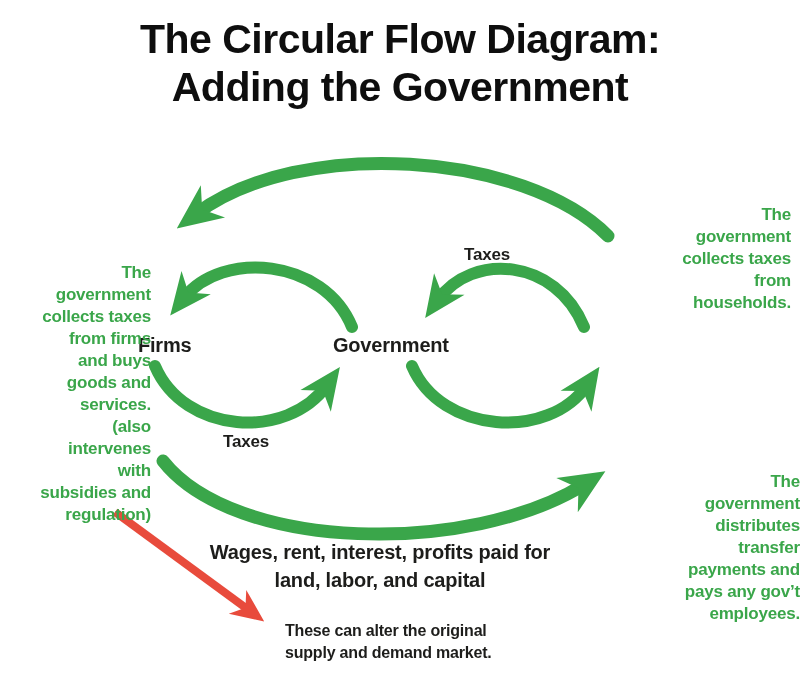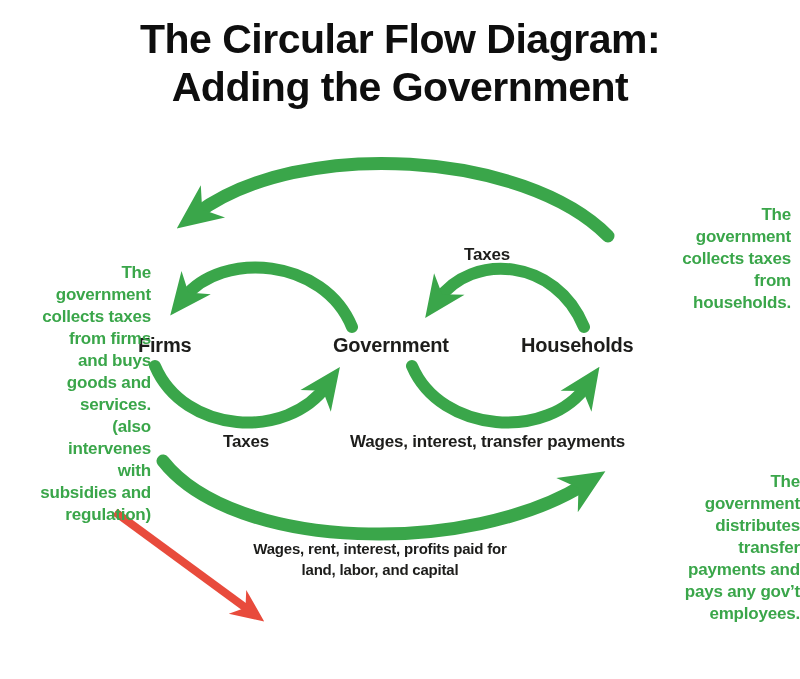--- a/index.html
+++ b/index.html
@@ -24,21 +24,21 @@
     top: 16px; left: 0; right: 0;
     margin: 0;
     text-align: center;
     font-size: 41px;
     line-height: 1.17;
     letter-spacing: -0.5px;
     color: #0e0e0e;
     white-space: pre-line;
   }
   .flow-label {
-    font-size: 15px;
+    font-size: 20px;
     letter-spacing: -0.2px;
     white-space: pre-line;
     line-height: 1.4;
   }
   .node-label {
     font-size: 20px;
     letter-spacing: -0.2px;
     white-space: nowrap;
   }
   .green-note {
@@ -96,30 +96,28 @@
 
   <h1 class="abs title">The Circular Flow Diagram:
 Adding the Government</h1>
 
 
 
   <div class="abs flow-label" style="left:464px; top:243px; font-size:17px;">Taxes</div>
 
   <div class="abs flow-label" style="left:223px; top:430px; font-size:17px;">Taxes</div>
 
-  <div class="abs flow-label" style="left:350px; top:430px; font-size:17px;">Wages, interest, transfer payments</div>
 
   <div class="abs flow-label center" style="left:180px; top:538px; width:400px; line-height:1.42;">Wages, rent, interest, profits paid for
 land, labor, and capital</div>
 
   <div class="abs node-label" style="left:138px; top:334px;">Firms</div>
 
   <div class="abs node-label" style="left:333px; top:334px;">Government</div>
 
-  <div class="abs node-label" style="left:521px; top:334px;">Households</div>
 
   <div class="abs green-note" style="left:11px; top:262px; width:140px;">The
 government
 collects taxes
 from firms
 and buys
 goods and
 services.
 (also
 intervenes
@@ -134,14 +132,16 @@
 households.</div>
 
   <div class="abs green-note" style="left:666px; top:471px; width:134px;">The
 government
 distributes
 transfer
 payments and
 pays any gov’t
 employees.</div>
 
+  <div class="abs red-note" style="left:285px; top:620px;">These can alter the original
+supply and demand market.</div>
 
 </div>
 
 </body></html>

